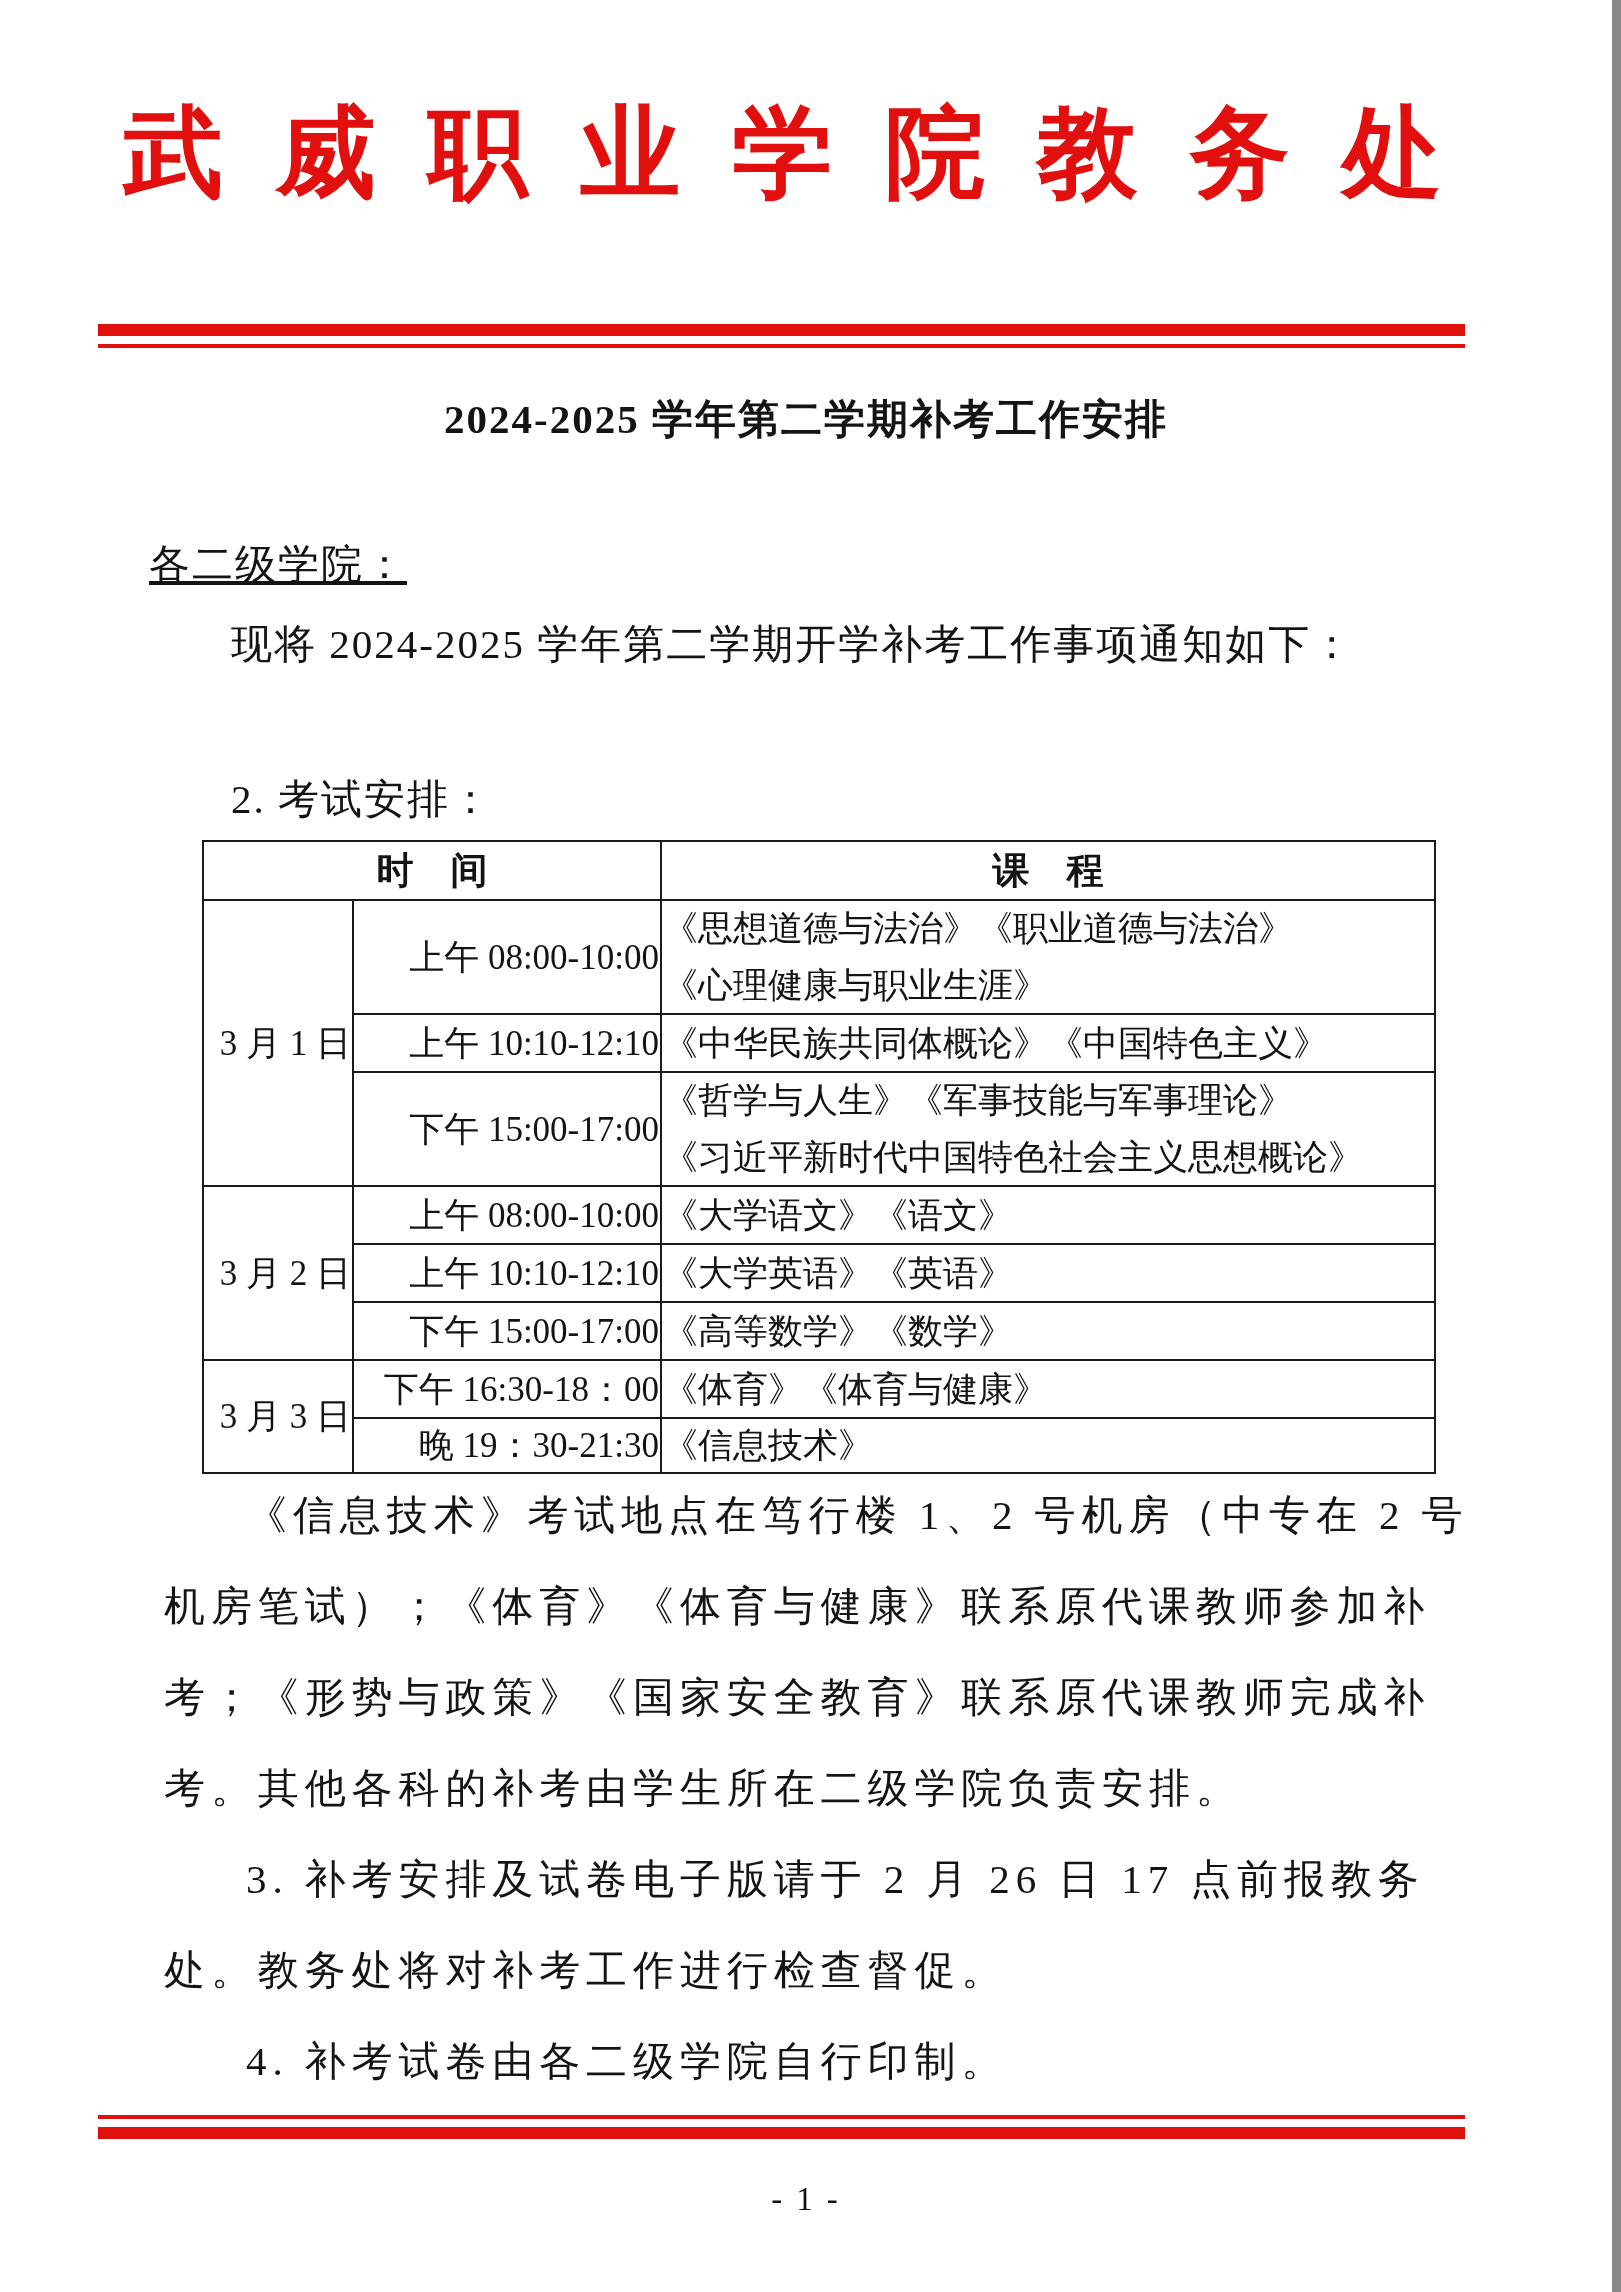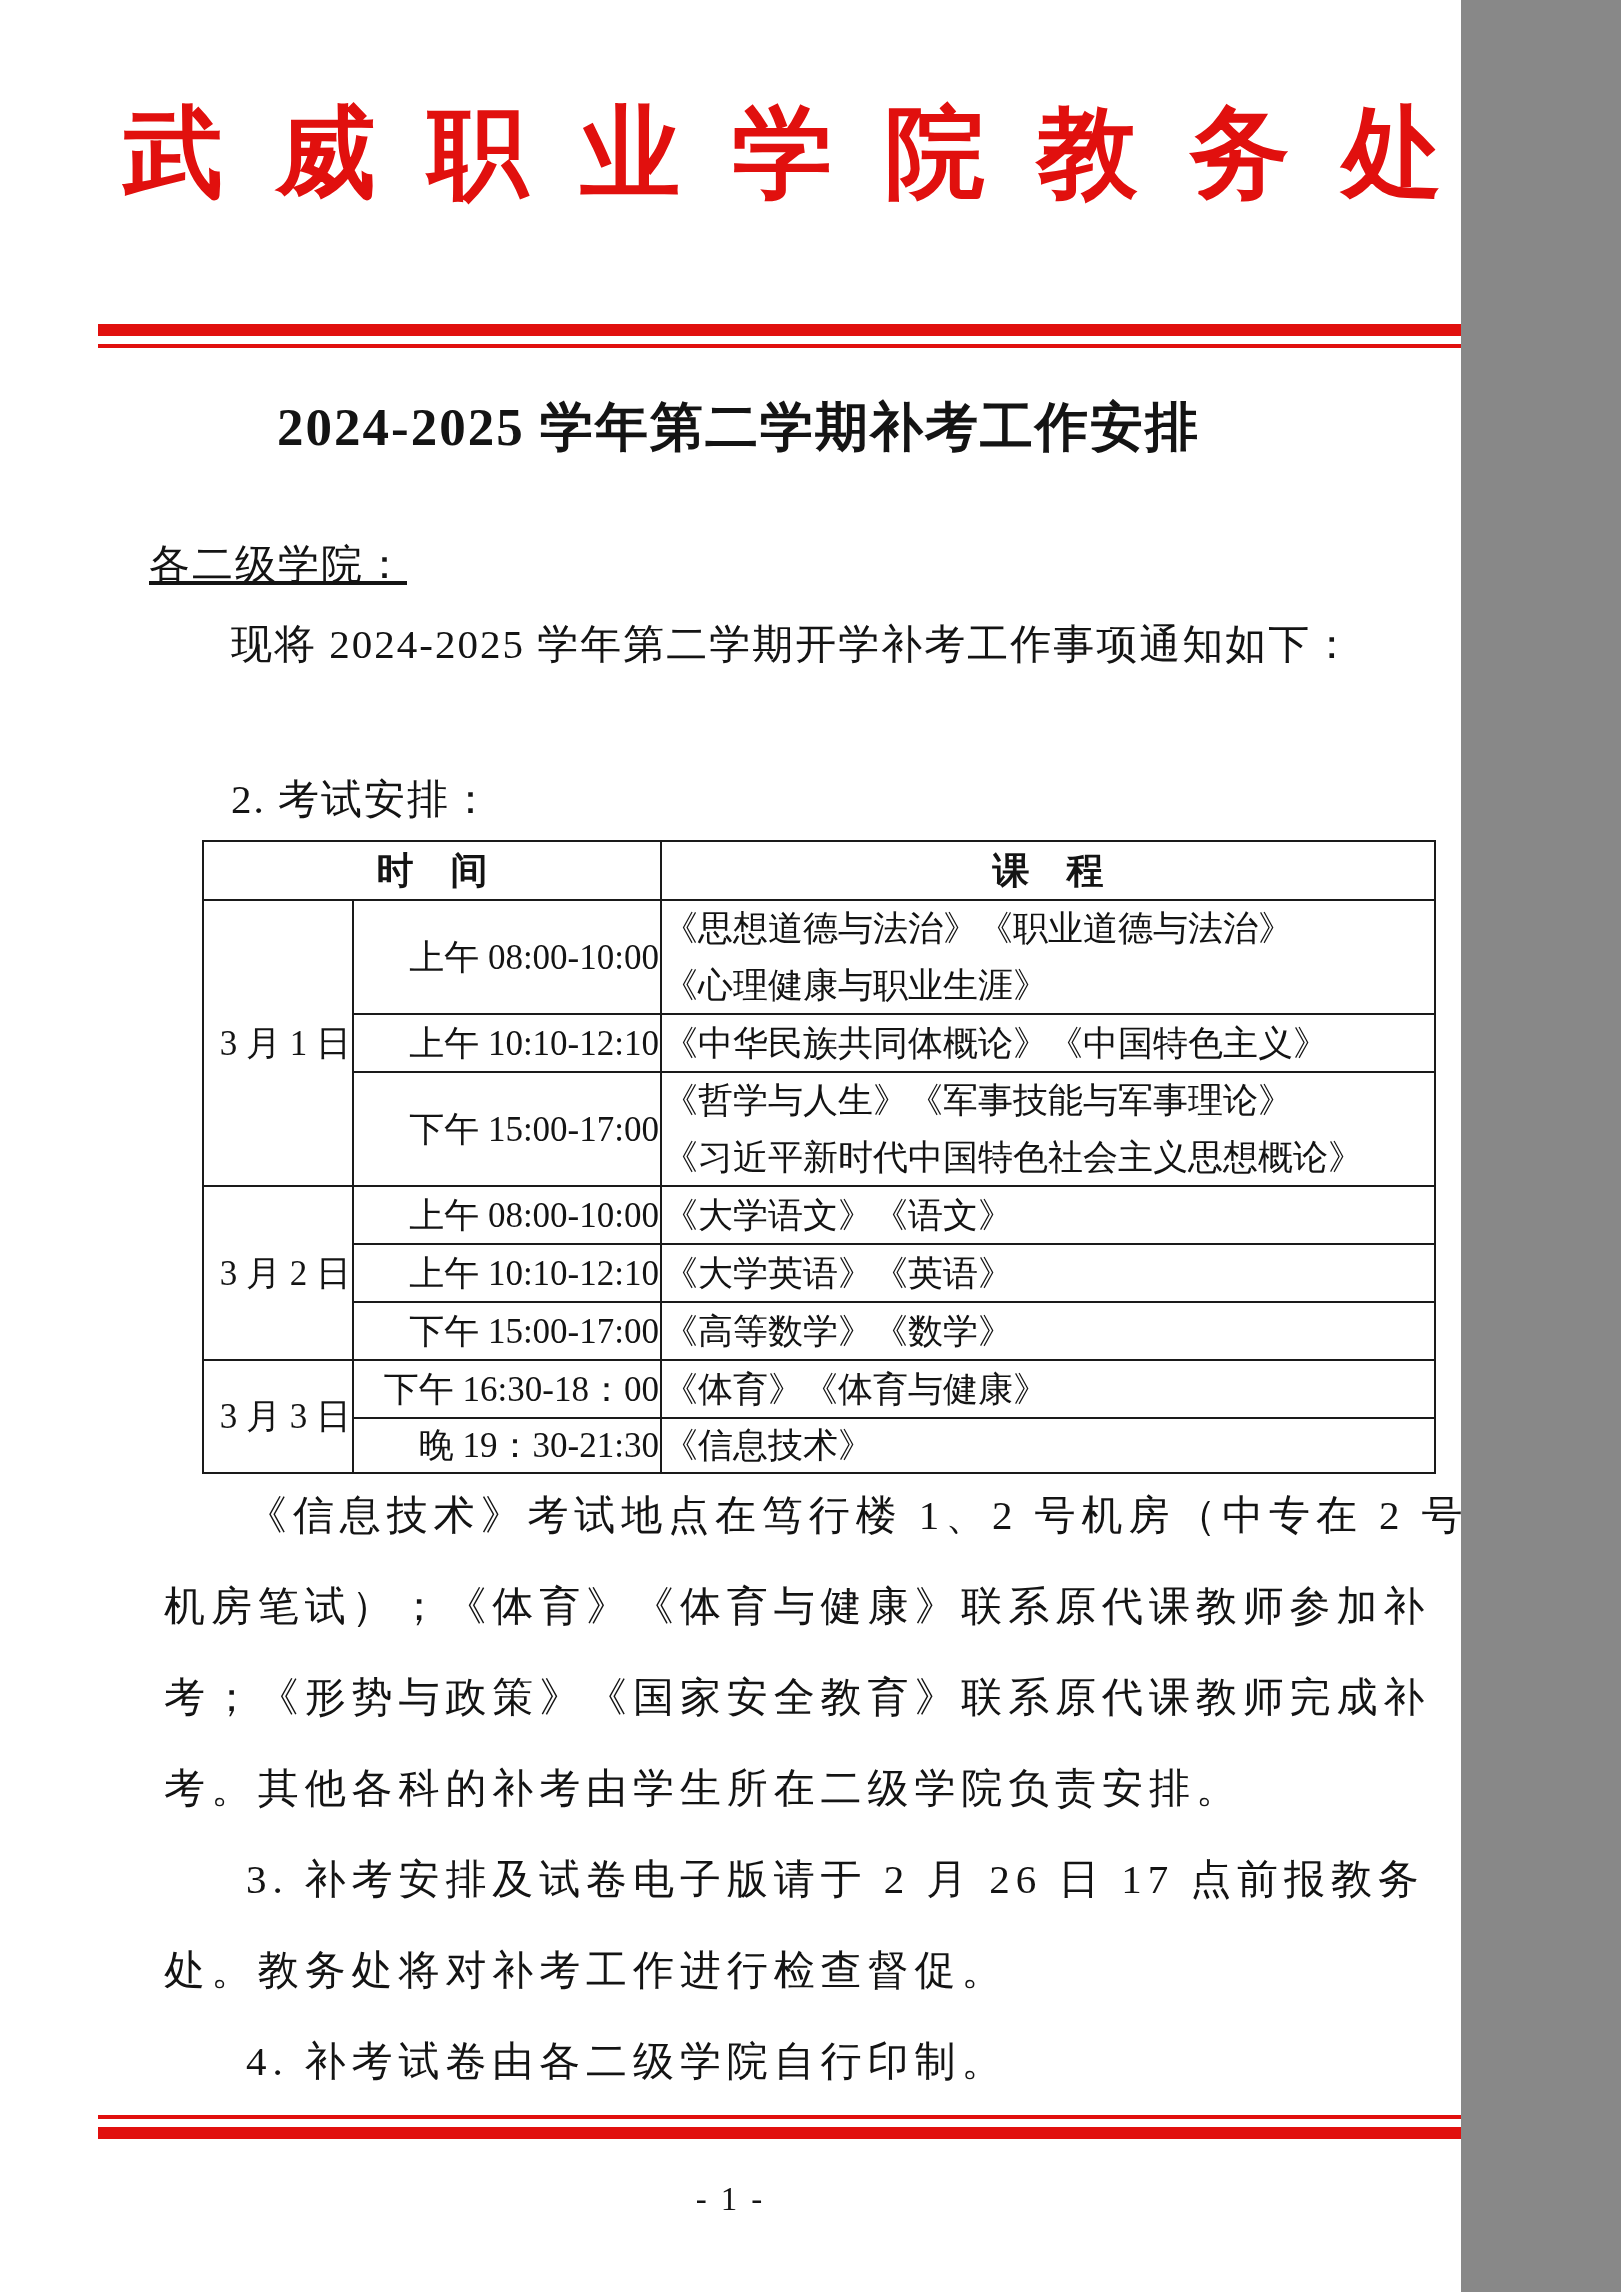--- a/index.html
+++ b/index.html
@@ -1,39 +1,39 @@
 <!DOCTYPE html>
 <html><head>
 <meta charset="utf-8">
 <style>
   html,body{margin:0;padding:0;background:#888;}
   .page{
     position:relative;
-    width:1461px;height:2293px;
+    width:1612px;height:2293px;
     background:#ffffff;
     font-family:"Liberation Serif","DejaVu Serif",serif;
     color:#141414;
     overflow:hidden;
   }
   
   .masthead-title{
     position:absolute;left:123px;top:96px;width:1319px;
     font-size:100px;font-weight:700;line-height:1.15;
     color:#e1100e;
     text-align:justify;text-align-last:justify;
   }
   .rule{position:absolute;left:98px;width:1367px;background:#e1100e;}
   .rule-h-thick{top:324px;height:11.8px;}
   .rule-h-thin{top:344px;height:3.9px;}
   .rule-f-thin{top:2115px;height:3.9px;}
   .rule-f-thick{top:2127px;height:11.8px;}
   
   .doc-title{
-    position:absolute;top:392px;left:8px;width:100%;
-    text-align:center;font-size:53px;font-weight:700;letter-spacing:2px;
+    position:absolute;top:392px;left:0;width:100%;
+    text-align:center;font-size:41px;font-weight:700;letter-spacing:2px;
   }
   
   .line{position:absolute;font-size:41px;letter-spacing:2px;white-space:nowrap;}
   .salutation{left:149px;top:537px;text-decoration:underline;}
   .intro{left:231px;top:617px;}
   .item1{left:231px;top:694px;}
   .item2{left:231px;top:772px;}
   
   .table-wrap{position:absolute;left:202px;top:840px;}
   table.exam{border-collapse:collapse;table-layout:fixed;width:1234px;border:2.9px solid #1a1a1a;}

